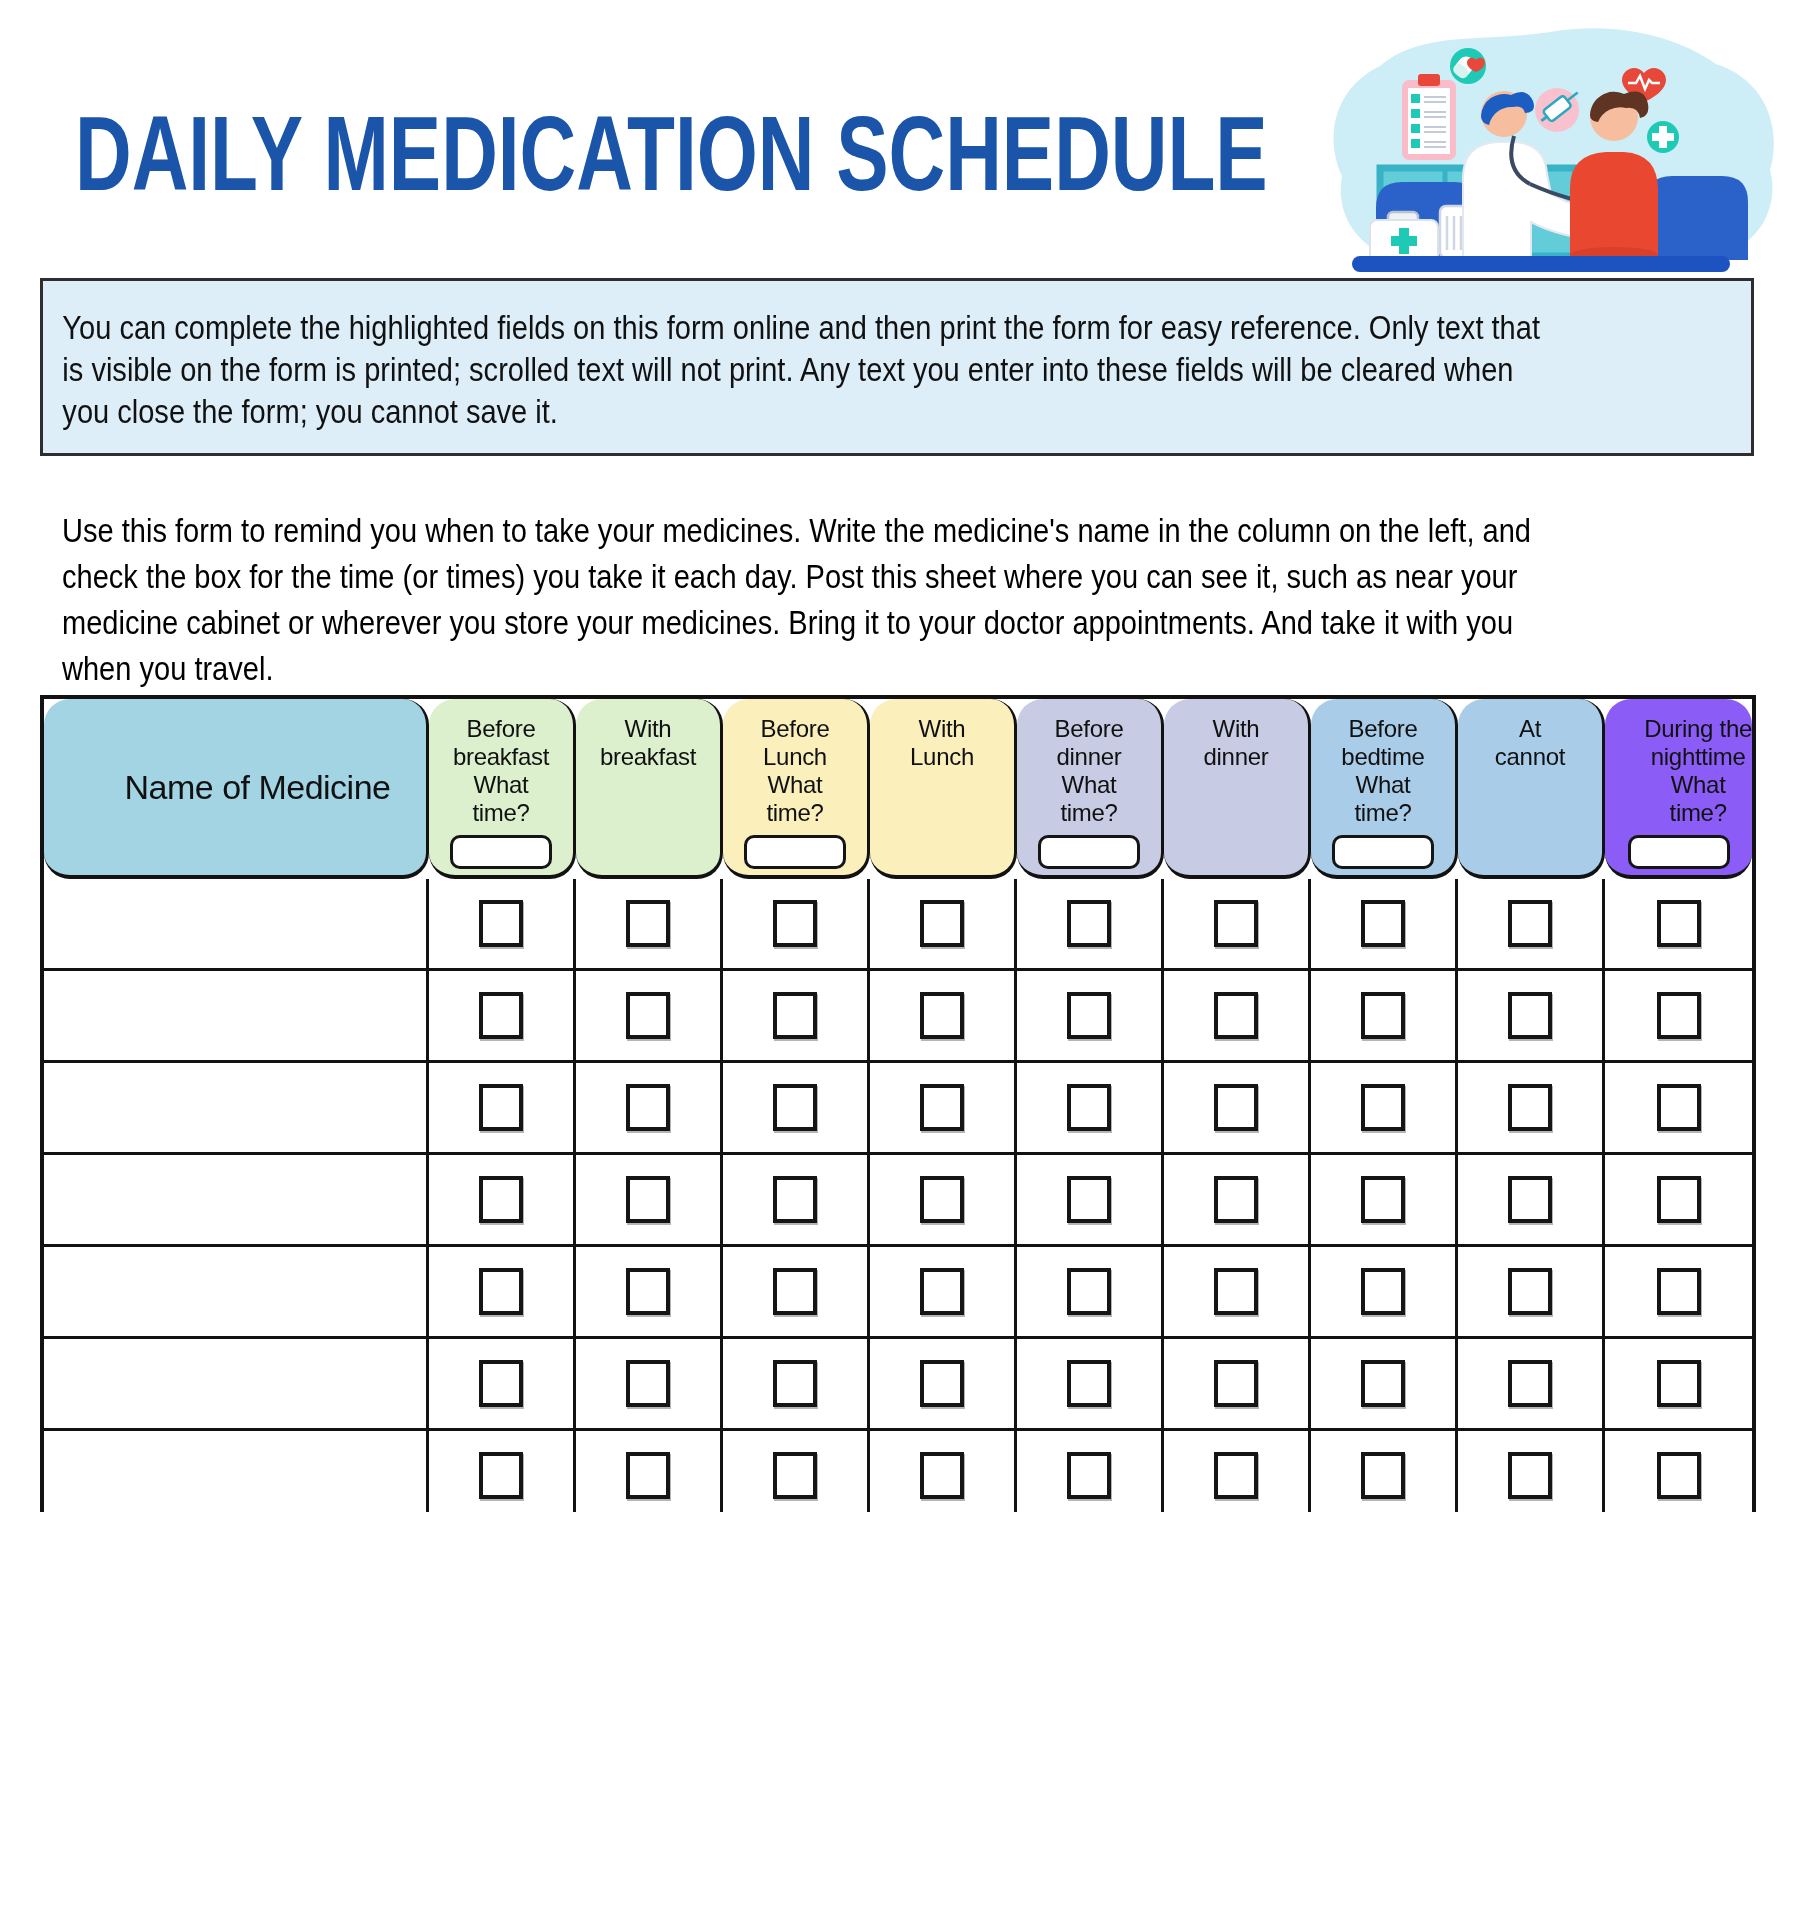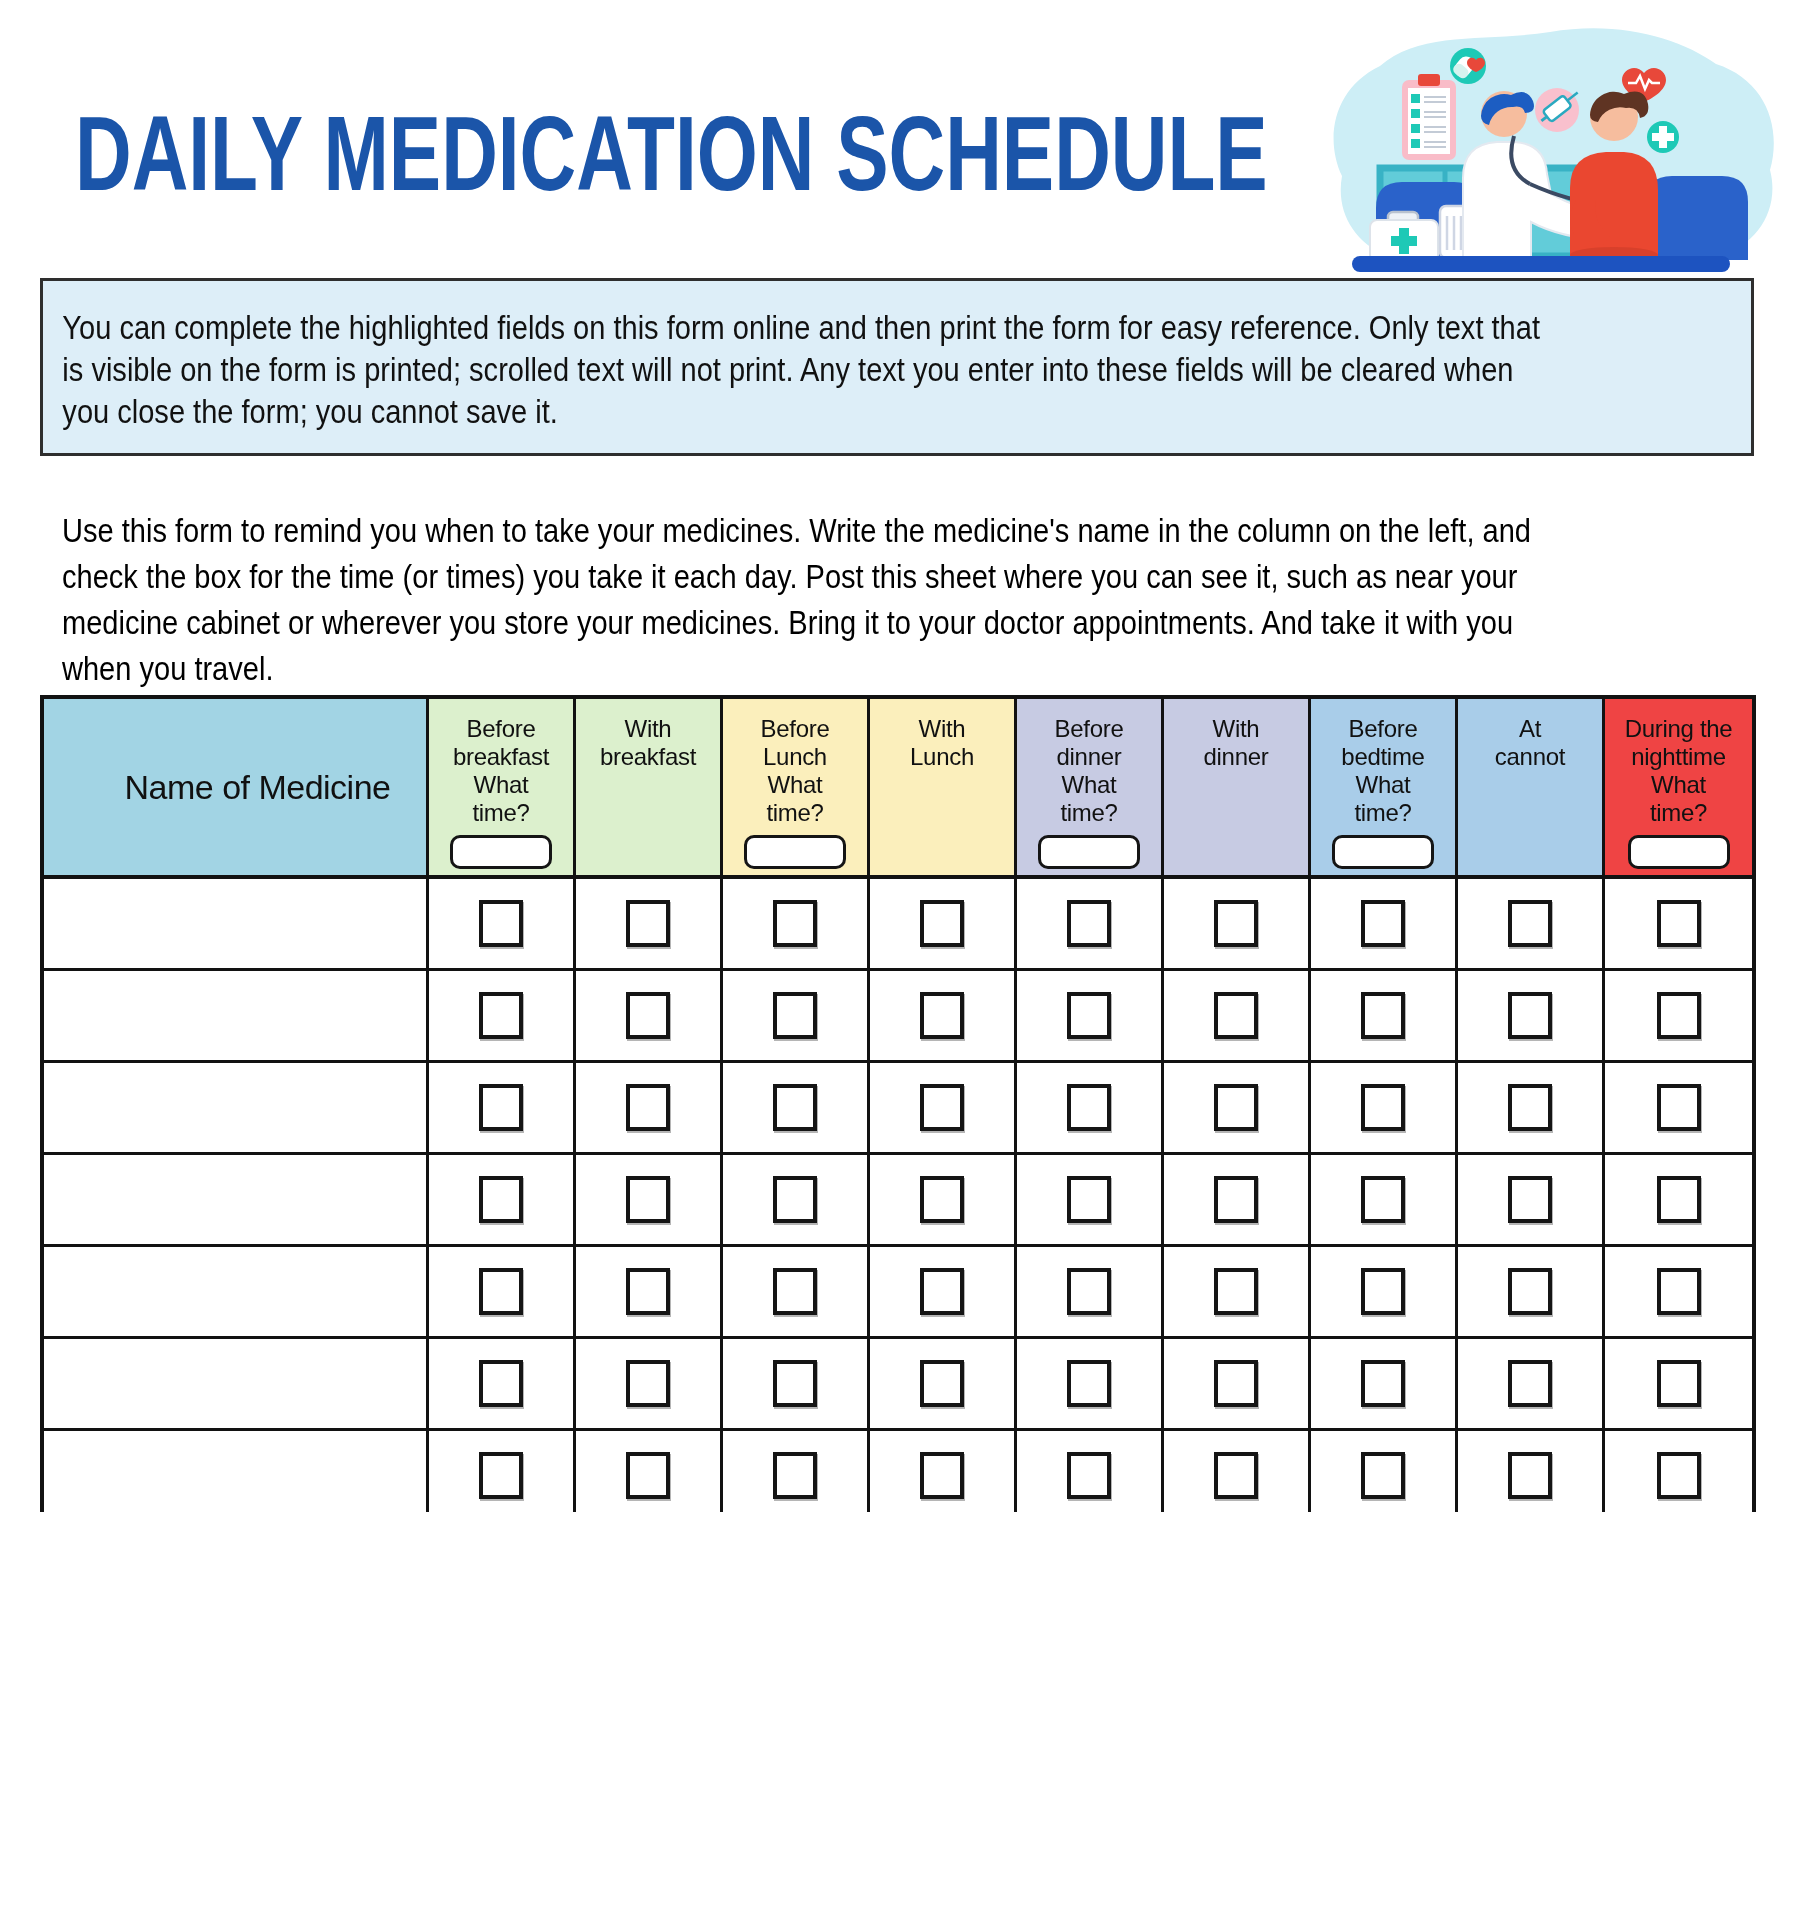--- a/index.html
+++ b/index.html
@@ -51,20 +51,21 @@
     box-sizing:border-box;
     border-right:3px solid #121212;
     border-bottom:3px solid #121212;
     display:flex;align-items:center;justify-content:center;
     background:#fff;
   }
   .cell:nth-child(10n){border-right:none;}
   .th{
     flex-direction:column;align-items:center;justify-content:space-between;
     border-bottom:4px solid #121212;
+    border-radius:26px;
   }
   .name-th{
     font-size:34px;justify-content:center;flex-direction:row;
     letter-spacing:-0.5px;
   }
   .th-label{
     margin-top:16px;
     font-size:24px;line-height:28px;text-align:center;
     white-space:pre-line;letter-spacing:-0.3px;
   }
@@ -245,21 +246,21 @@
         <div class="th-label">Before
 bedtime
 What
 time?</div>
         <input type="text" class="time-input" style="">
       </div>
       <div class="cell th" style="background: rgb(169, 205, 233);">
         <div class="th-label">At
 cannot</div>
       </div>
-      <div class="cell th" style="background: #ef4444;">
+      <div class="cell th" style="background: #8b5cf6; align-items: flex-end;">
         <div class="th-label">During the
 nighttime
 What
 time?</div>
         <input type="text" class="time-input" style="">
       </div>
       <div class="cell name-cell"></div>
       <div class="cell body-cell">
         <div class="checkbox" role="checkbox" aria-checked="false"></div>
       </div>

